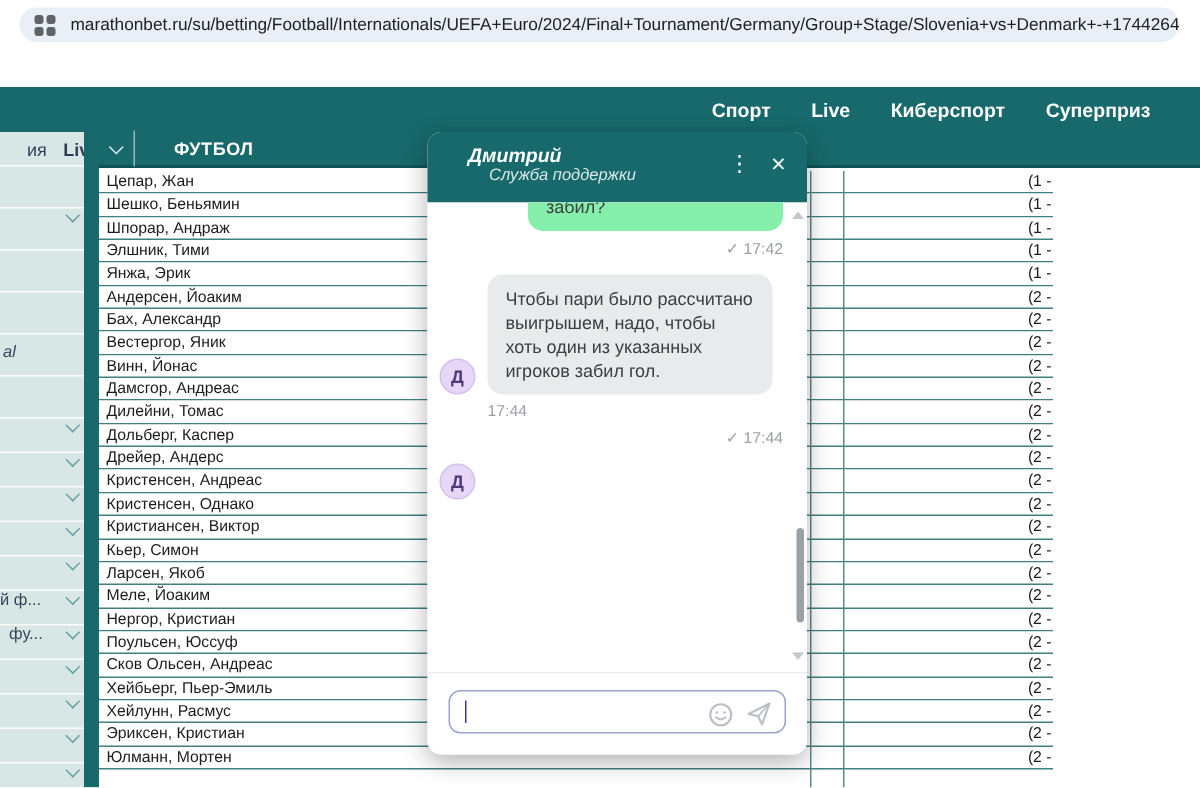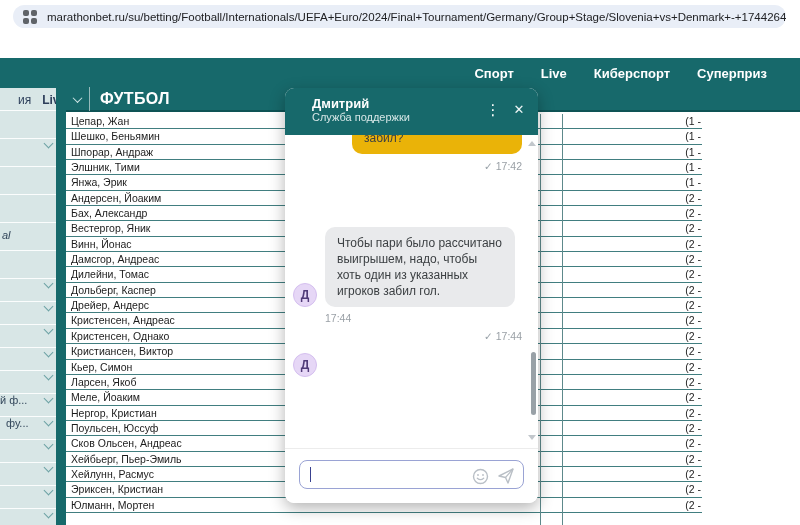--- a/index.html
+++ b/index.html
@@ -26,39 +26,39 @@
   .side-tab.bold { font-weight:700; }
   .side-div { position:absolute; left:0; width:56px; height:1px; background:rgba(255,255,255,0.9); }
   .chev { position:absolute; width:7px; height:7px; border-right:1.6px solid #6ca2a4; border-bottom:1.6px solid #6ca2a4; transform:rotate(45deg); left:45px; }
   .side-frag { position:absolute; font-size:11px; color:#33475b; white-space:nowrap; }
 
   
   .sports-table { position:absolute; left:66px; top:88px; width:734px; height:437px; background:#fff; }
   .table-header { position:absolute; left:0; top:0; width:734px; height:24px; background:#17696b; border-bottom:2px solid #0e5355; display:flex; align-items:center; }
   .hdr-chev-cell { width:24px; height:24px; border-right:1px solid rgba(255,255,255,0.55); display:flex; align-items:center; justify-content:center; cursor:pointer; }
   .hdr-chev { width:7px; height:7px; border-right:1.7px solid #cfe6e6; border-bottom:1.7px solid #cfe6e6; transform:rotate(45deg) translate(-1px,-1px); }
-  .hdr-title { color:#fff; font-size:16px; font-weight:700; letter-spacing:.4px; margin-left:10px; }
+  .hdr-title { color:#fff; font-size:12px; font-weight:700; letter-spacing:.4px; margin-left:26px; }
   .trows { position:absolute; left:0; top:26px; width:734px; }
   .trow { position:relative; width:636px; height:15.35px; background:#fff; border-bottom:1px solid #417e80; cursor:pointer; }
   .trow.sep { background:#dcecec; }
   .pname { position:absolute; left:5px; top:1px; font-size:10.5px; color:#1c1c1c; line-height:13px; white-space:nowrap; }
   .podds { position:absolute; right:1px; top:1px; font-size:10.5px; color:#1c1c1c; line-height:13px; white-space:nowrap; }
   .vline { position:absolute; top:26px; bottom:0; width:1px; background:#5d898b; }
   .vline.a { left:474px; } .vline.b { left:496px; }
 
   
   .chat { position:absolute; left:285px; top:88px; width:253px; height:415px; background:#fff; border-radius:9px; box-shadow:0 5px 16px rgba(0,0,0,0.30); z-index:10; }
-  .chat-header { position:absolute; left:0; top:0; width:253px; height:47px; background:#17696b; border-radius:9px 9px 0 0; padding:9px 0 0 27px; }
+  .chat-header { position:absolute; left:0; top:0; width:253px; height:47px; background:#17696b; border-radius:9px 9px 0 0; padding:9px 0 0 27px;font-style:italic; }
   .chat-title { color:#fff; font-size:13px; font-weight:700; line-height:14px; }
-  .chat-subtitle { color:#d7e7e7; font-size:11px; line-height:13px; }
+  .chat-subtitle { color:#d7e7e7; font-size:11px; line-height:13px;margin-left:14px; }
   .chat-kebab { position:absolute; left:200px; top:10px; width:16px; height:24px; color:#fff; font-size:15px; text-align:center; line-height:24px; cursor:pointer; }
   .chat-close { position:absolute; left:224px; top:10px; width:20px; height:24px; color:#eef6f6; font-size:13px; text-align:center; line-height:24px; cursor:pointer; }
   .chat-body { position:absolute; left:0; top:47px; width:253px; height:313px; background:#fff; overflow:hidden; padding:0 16px 0 6px; display:flex; flex-direction:column; }
-  .bubble { font-size:12px; color:#3c4043; line-height:16px; padding:8px 12px; border-radius:10px;margin-top:44px; }
-  .bubble.out { background:#eab308; align-self:flex-end; max-width:182px; }
+  .bubble { font-size:12px; color:#3c4043; line-height:16px; padding:8px 12px; border-radius:10px; }
+  .bubble.out { background:#86efac; align-self:flex-end; max-width:182px; }
   .bubble.out.clipped { margin-top:-13px; min-width:170px; }
   .bubble.in { background:#e9eaec; width:190px; }
   .meta { align-self:flex-end; margin-top:6px; font-size:10.5px; color:#9aa0a6; }
   .meta .check { color:#98a1a8; margin-right:3px; }
   .inrow { display:flex; align-items:flex-end; margin-top:11px; margin-left:2px; }
   .avatar { width:24px; height:24px; border-radius:50%; background:#e6d7f6; border:1px solid #d5bfef; color:#503a78; font-size:12px; font-weight:700; display:flex; align-items:center; justify-content:center; margin-right:8px; flex:0 0 auto; }
   .intime { margin:5px 0 0 34px; font-size:10.5px; color:#9aa0a6; }
   .bubble.out.second { margin-top:10px; }
   .chat-scroll { position:absolute; right:2px; top:47px; width:6px; height:313px; }
   .chat-scroll .thumb { position:absolute; right:0; top:217px; width:5px; height:63px; background:#99a1a7; border-radius:3px; cursor:pointer; }

